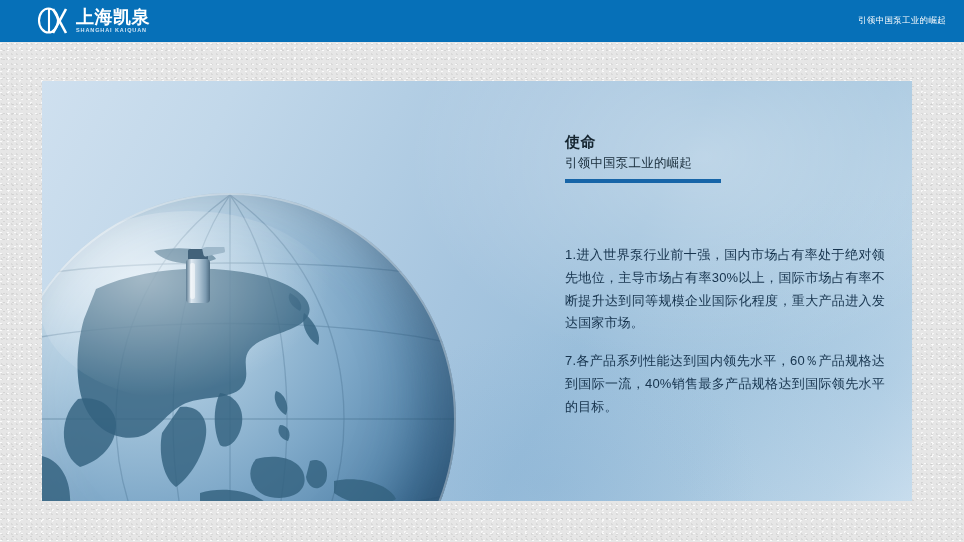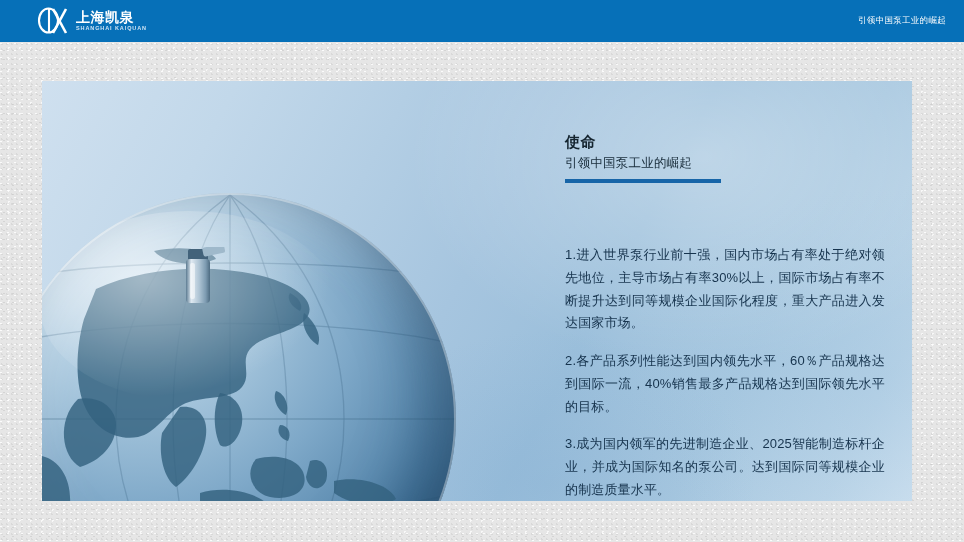--- a/index.html
+++ b/index.html
@@ -45,21 +45,21 @@
     flex: 0 0 auto;
   }
   .brand-words {
     display: flex;
     flex-direction: column;
     justify-content: center;
     line-height: 1;
   }
   .brand-cn {
     color: #ffffff;
-    font-size: 14px;
+    font-size: 18px;
     font-weight: bold;
     letter-spacing: 0.5px;
     white-space: nowrap;
   }
   .brand-en {
     color: #cfe4f4;
     font-size: 5.5px;
     font-weight: bold;
     letter-spacing: 0.9px;
     white-space: nowrap;
@@ -349,17 +349,16 @@
     <div class="headings">
       <div class="head-col">
         <div class="head-title">使命</div>
         <div class="head-sub">引领中国泵工业的崛起</div>
         <div class="head-rule wide"></div>
       </div>
     </div>
 
     <div class="paragraphs">
       <p class="para">1.进入世界泵行业前十强，国内市场占有率处于绝对领先地位，主导市场占有率30%以上，国际市场占有率不断提升达到同等规模企业国际化程度，重大产品进入发达国家市场。</p>
-      <p class="para">2.各产品系列性能达到国内领先水平，60％产品规格达到国际一流，40%销售最多产品规格达到国际领先水平的目标。</p>
-      <p class="para">3.成为国内领军的先进制造企业、2025智能制造标杆企业，并成为国际知名的泵公司。达到国际同等规模企业的制造质量水平。</p>
+      <p class="para">7.各产品系列性能达到国内领先水平，60％产品规格达到国际一流，40%销售最多产品规格达到国际领先水平的目标。</p>
     </div>
   </div>
 </div>
 
 </body></html>

